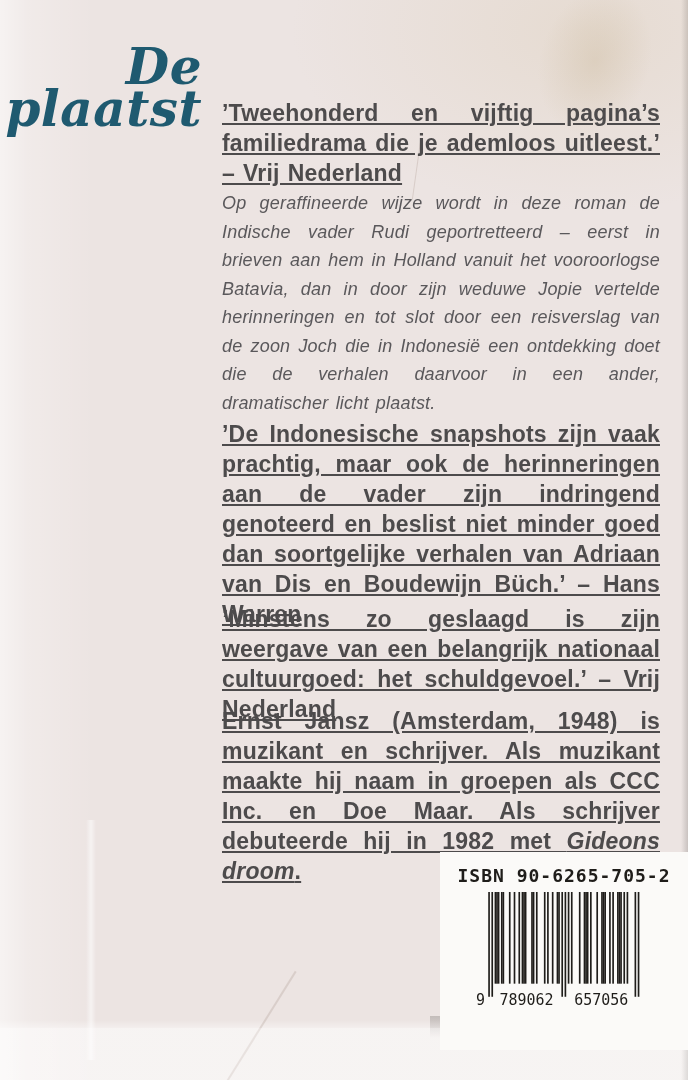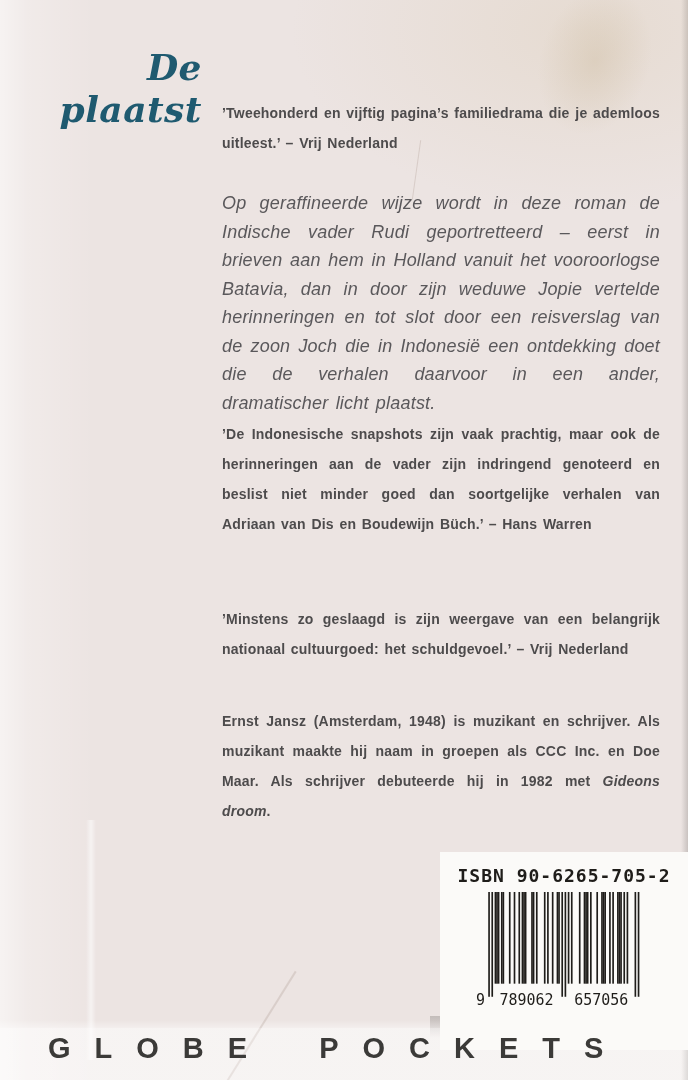--- a/index.html
+++ b/index.html
@@ -29,35 +29,35 @@
   .box-shadow{position:absolute;left:430px;top:1016px;width:258px;height:22px;
     background:linear-gradient(180deg, rgba(90,85,82,.28), rgba(90,85,82,0));}
   .bottom-strip{position:absolute;left:0;top:1028px;width:688px;height:52px;
     background:rgba(255,255,255,.30);}
 
   .title{
     position:absolute;left:0;top:46px;width:202px;margin:0;
     text-align:right;
     font-family:"DejaVu Serif",serif;
     font-style:italic;font-weight:bold;
-    font-size:36px;line-height:42px;
+    font-size:50px;line-height:42px;
     color:var(--title,#1f5a70);
     letter-spacing:.5px;
   }
   .title span{display:block;}
 
   .blk{
     position:absolute;left:222px;width:438px;margin:0;
     text-align:justify;
     color:var(--body,#4d4b4c);
   }
   .bold{
     font-weight:bold;
-    font-size:14px;line-height:30px;
-    letter-spacing:.2px;word-spacing:1.5px;
+    font-size:23px;line-height:30px;
+    letter-spacing:.2px;word-spacing:1.5px;text-decoration:underline;
   }
   .q1{top:98px;}
   .synopsis{
     top:189px;
     font-style:italic;font-weight:normal;
     font-size:18px;line-height:28.5px;
     color:var(--synopsis,#5a585b);
     letter-spacing:.2px;word-spacing:2px;
   }
   .q2{top:419px;}
@@ -159,15 +159,14 @@
           <rect x="161.90" y="0" width="1.78" height="98" fill="var(--bars,#1f1d1a)"></rect>
           <rect x="170.40" y="0" width="1.78" height="112" fill="var(--bars,#1f1d1a)"></rect>
           <rect x="173.80" y="0" width="1.78" height="112" fill="var(--bars,#1f1d1a)"></rect>
           <text x="1" y="121" text-anchor="start" font-size="16" font-family="&quot;DejaVu Sans Mono&quot;, monospace" fill="var(--bars,#1f1d1a)">9</text>
           <text x="54.8" y="121" text-anchor="middle" font-size="16" font-family="&quot;DejaVu Sans Mono&quot;, monospace" fill="var(--bars,#1f1d1a)">789062</text>
           <text x="134.7" y="121" text-anchor="middle" font-size="16" font-family="&quot;DejaVu Sans Mono&quot;, monospace" fill="var(--bars,#1f1d1a)">657056</text>
         </svg>
       </div>
   </div>
 
-  <p class="brand">GLOBE POCKETS</p>
 
 </div>
 
 </body></html>

